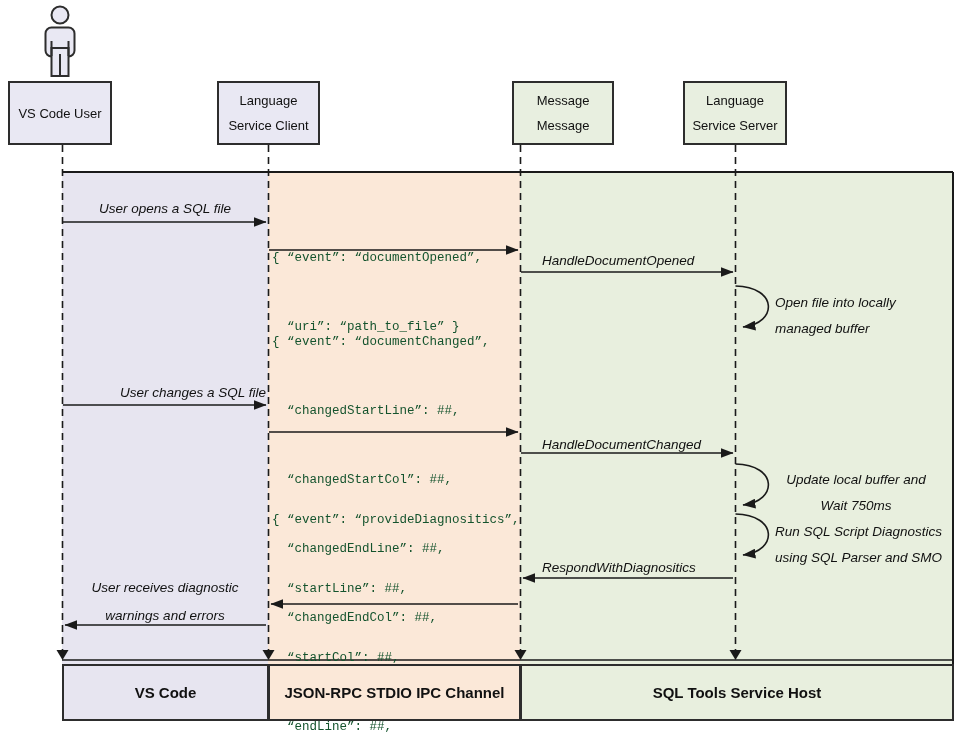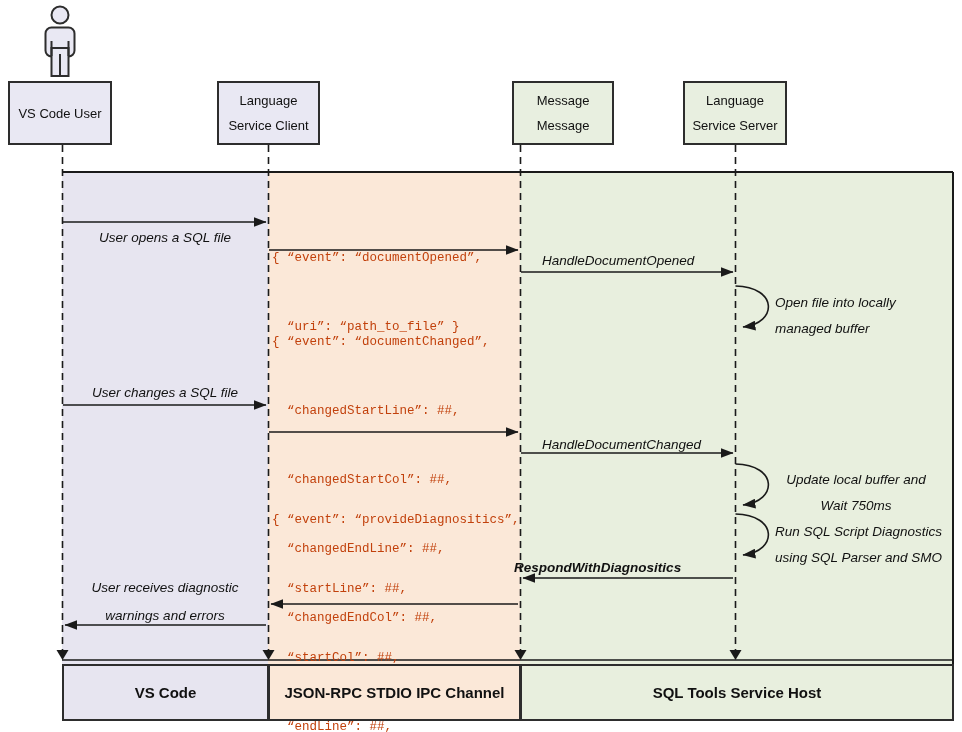--- a/index.html
+++ b/index.html
@@ -23,21 +23,21 @@
     position:absolute;height:18px;font-style:italic;font-size:13.5px;
     line-height:18px;white-space:nowrap;text-align:center;
   }
   .msg-label.centered{text-align:center;white-space:normal;height:auto;}
   .note{
     position:absolute;font-style:italic;font-size:13.5px;line-height:26px;
     white-space:nowrap;
   }
   .payload{
     position:absolute;font-family:"Liberation Mono","DejaVu Sans Mono",monospace;
-    font-size:12.5px;line-height:23px;color:#c2410c;white-space:pre;
+    font-size:12.5px;line-height:23px;color:#14532d;white-space:pre;
   }
   .payload .ind{padding-left:15px;}
   svg{position:absolute;left:0;top:0;}
   .stroke{stroke:#1a1a1a;fill:none;}
 </style>
 </head>
 <body>
 
 <div id="stage">
 
@@ -99,25 +99,25 @@
   </div>
   <div class="hdr-box" style="left: 470px; width: 102px; background: rgb(232, 239, 224); margin-left: 42px;">
     <span>Message</span>
     <span>Message</span>
   </div>
   <div class="hdr-box" style="left: 683px; width: 104px; background: rgb(232, 239, 224);">
     <span>Language</span>
     <span>Service Server</span>
   </div>
 
-  <div class="msg-label centered" style="left:62px;width:206px;top:200px;margin-top:29px;">User opens a SQL file</div>
+  <div class="msg-label centered" style="left:62px;width:206px;top:200px;">User opens a SQL file</div>
   <div class="msg-label" style="left:542px;top:252px;">HandleDocumentOpened</div>
-  <div class="msg-label centered" style="left:62px;width:206px;top:384px;">User changes a SQL file</div>
+  <div class="msg-label centered" style="left:62px;width:206px;top:384px;padding-left:28px;">User changes a SQL file</div>
   <div class="msg-label" style="left:542px;top:436px;">HandleDocumentChanged</div>
-  <div class="msg-label" style="left:514px;top:559px;font-weight:bold;">RespondWithDiagnositics</div>
+  <div class="msg-label" style="left:542px;top:559px;">RespondWithDiagnositics</div>
   <div class="msg-label centered" style="left:62px;width:206px;top:574px;line-height:28px;">
     <div>User receives diagnostic</div>
     <div>warnings and errors</div>
   </div>
 
   <div class="note" style="left:775px;top:290px;">
     <div>Open file into locally</div>
     <div>managed buffer</div>
   </div>
   <div class="note" style="left:770px;width:172px;top:467px;text-align:center;">

